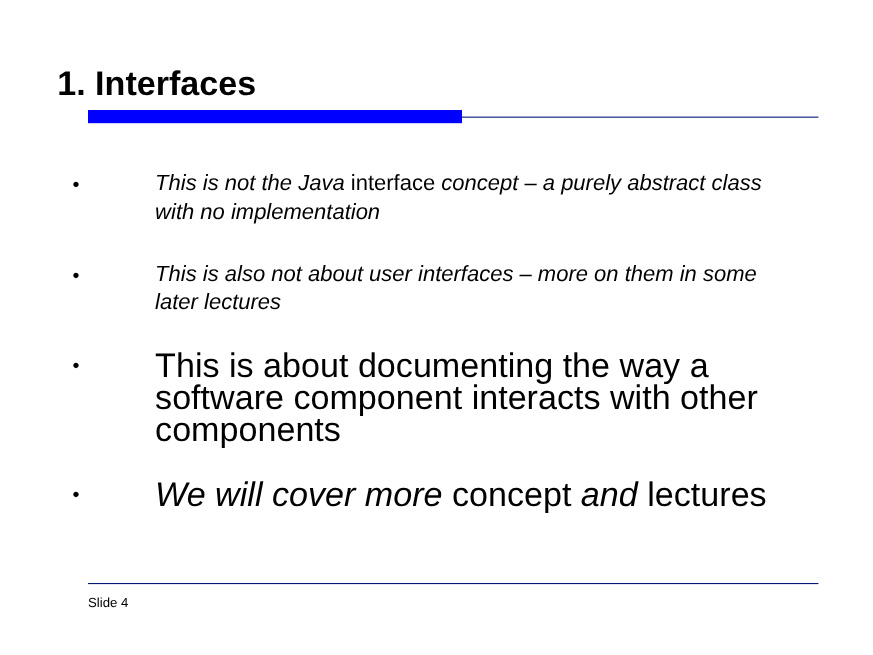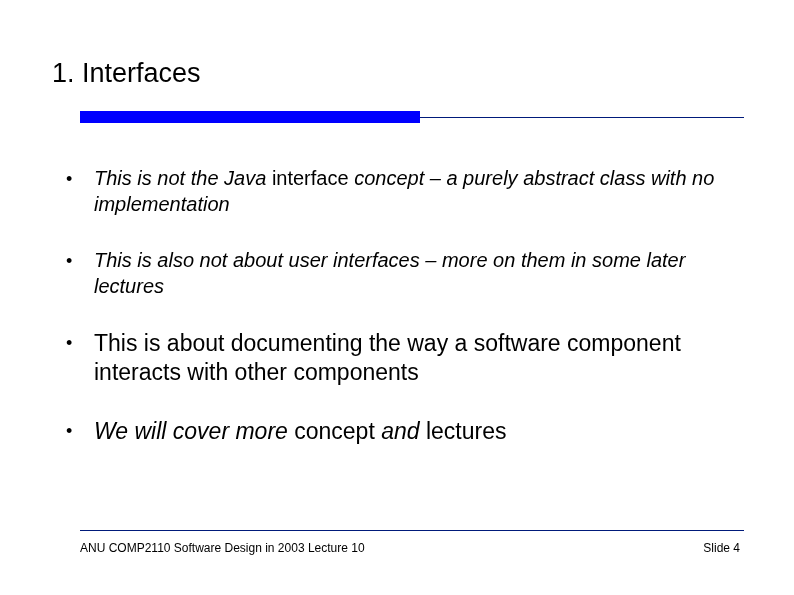--- a/index.html
+++ b/index.html
@@ -3,23 +3,23 @@
 <meta charset="utf-8">
 <style>
   * { margin: 0; padding: 0; box-sizing: border-box; }
   html, body { width: 794px; height: 595px; background: #fff; font-family: Arial, Helvetica, sans-serif; color: #000; }
   .slide {
     width: 794px; height: 595px;
     padding: 58px 50px 40px 50px;
     position: relative;
   }
   .title {
-    font-size: 27px;
-    font-weight: normal;
-    margin-bottom: 22px;
+    font-size: 31px;
+    font-weight: bold;
+    margin-bottom: 6px;
     margin-left: 2px;
   }
   .rule-wrap {
     position: relative;
     height: 14px;
     margin-bottom: 40px;
   }
   .rule-line {
     position: absolute;
     left: 30px; right: 0;
@@ -46,23 +46,24 @@
   .bullet-dot {
     width: 28px;
     flex: 0 0 28px;
     font-size: 18px;
     line-height: 26px;
     padding-top: 1px;
   }
   .bullet-text {
     flex: 1;
     padding-right: 20px;
+    margin-left: 47px;
   }
   .sz-sm { font-size: 20px; line-height: 26px; font-style: italic; }
-  .sz-lg { font-size: 23px; line-height: 29px; }
+  .sz-lg { font-size: 31px; line-height: 29px; }
   .it { font-style: italic; }
   .nit { font-style: normal; }
   .footer {
     position: absolute;
     left: 50px; right: 50px;
     bottom: 40px;
   }
   .footer-line {
     border-top: 1px solid #001a7a;
     margin-left: 30px;
@@ -103,17 +104,16 @@
       </li>
       <li>
         <span class="bullet-dot">•</span>
         <span class="bullet-text sz-lg"><span class="it">We will cover more </span><span class="nit">concept</span><span class="it"> and </span><span class="nit">lectures</span></span>
       </li>
     </ul>
 
   <div class="footer">
     <div class="footer-line"></div>
     <div class="footer-row">
-      <span>ANU COMP2110 Software Design in 2003 Lecture 10</span>
       <span>Slide 4</span>
     </div>
   </div>
 </div>
 
 </body></html>

